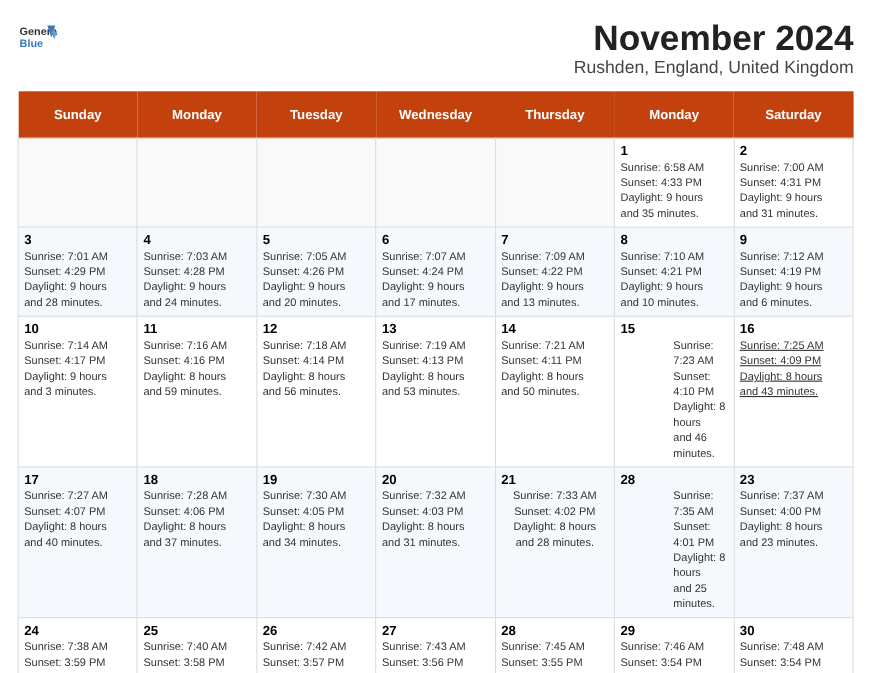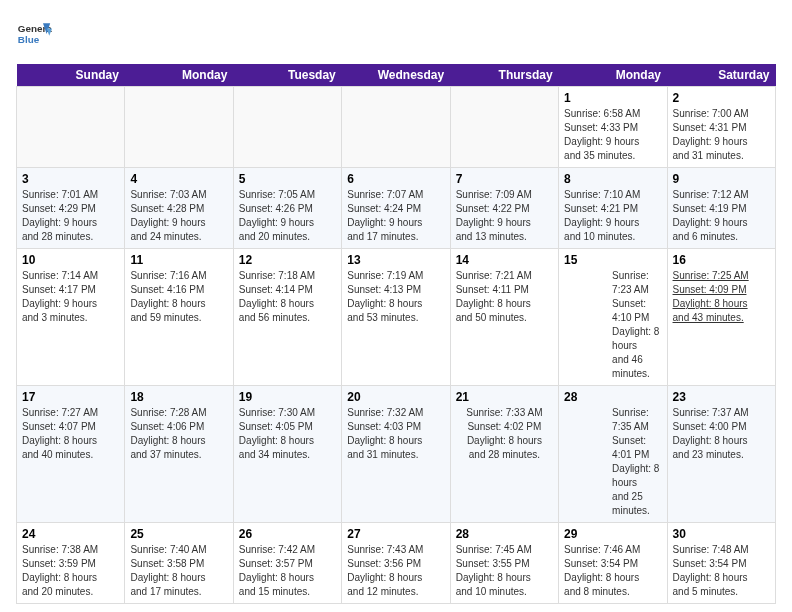--- a/index.html
+++ b/index.html
@@ -36,24 +36,24 @@
     .location {
       font-size: 16px;
       color: #444;
     }
     .calendar-table {
       width: 100%;
       border-collapse: collapse;
       font-size: 10.5px;
     }
     .calendar-table th {
-      background: #4c1d95;
+      background: #c2410c;
       color: #fff;
-      text-align: right;
-      padding: 4px 6px;
+      text-align: center;
+      padding: 14px 6px;
       font-size: 12px;
       font-weight: bold;
     }
     .calendar-table td {
       vertical-align: top;
       border: 1px solid #ddd;
       padding: 4px 5px;
       width: calc(100% / 7);
       height: 75px;
       background: #fff;
@@ -84,20 +84,22 @@
 <div class="header-area">
   <div class="logo">
     <svg class="logo-icon" viewBox="0 0 40 40" xmlns="http://www.w3.org/2000/svg">
       <text x="2" y="18" font-size="11" font-weight="bold" fill="#333">General</text>
       <text x="2" y="30" font-size="11" font-weight="bold" fill="#3a7abf">Blue</text>
       <polygon points="30,8 38,8 34,20" fill="#3a7abf"></polygon>
       <polygon points="34,14 40,14 37,22" fill="#5ba0d8"></polygon>
     </svg>
   </div>
   <div class="title-area">
+    <div class="month-title">November 2024</div>
+    <div class="location">Rushden, England, United Kingdom</div>
   </div>
 </div>
 
 <table class="calendar-table">
   <thead>
     <tr>
     <th>Sunday</th>
         <th>Monday</th>
         <th>Tuesday</th>
         <th>Wednesday</th>

